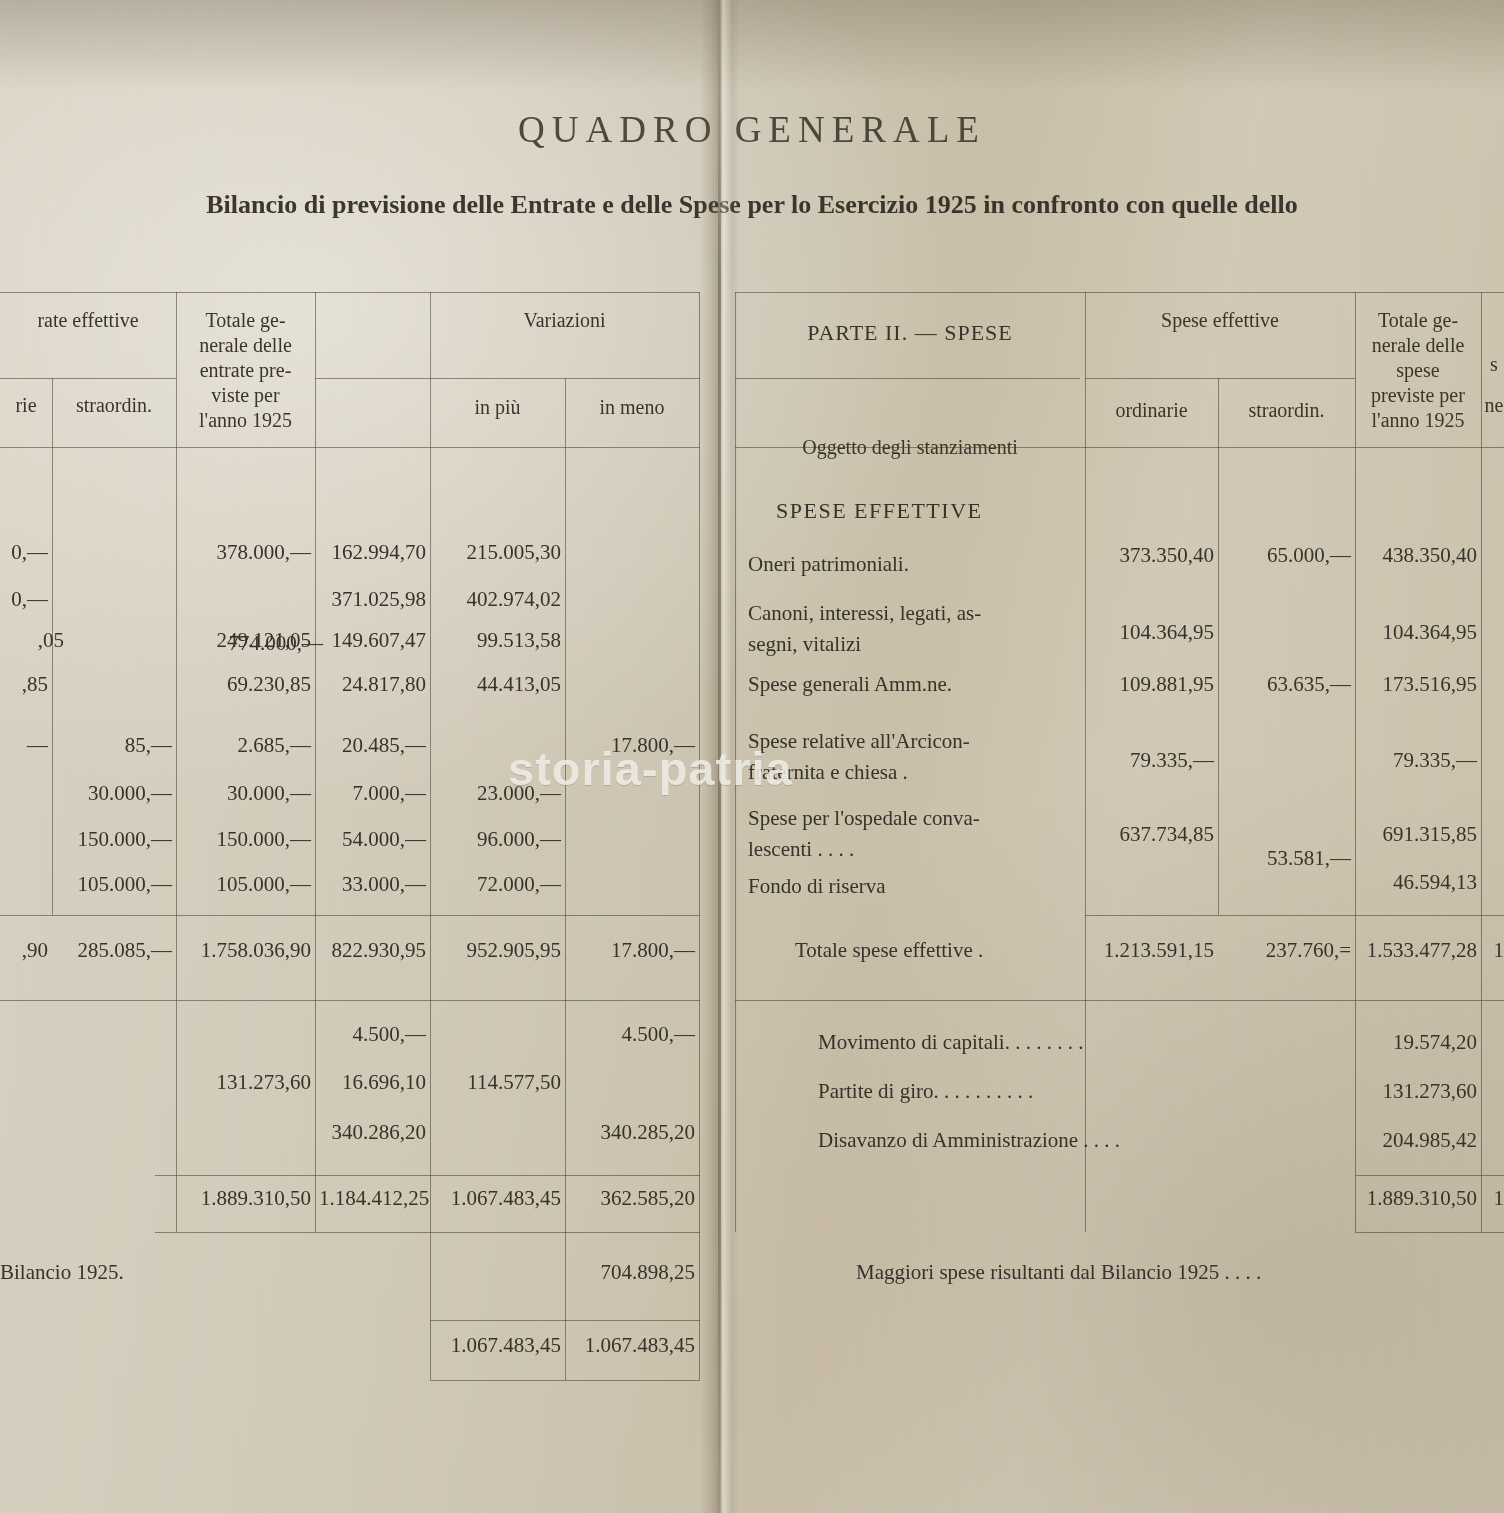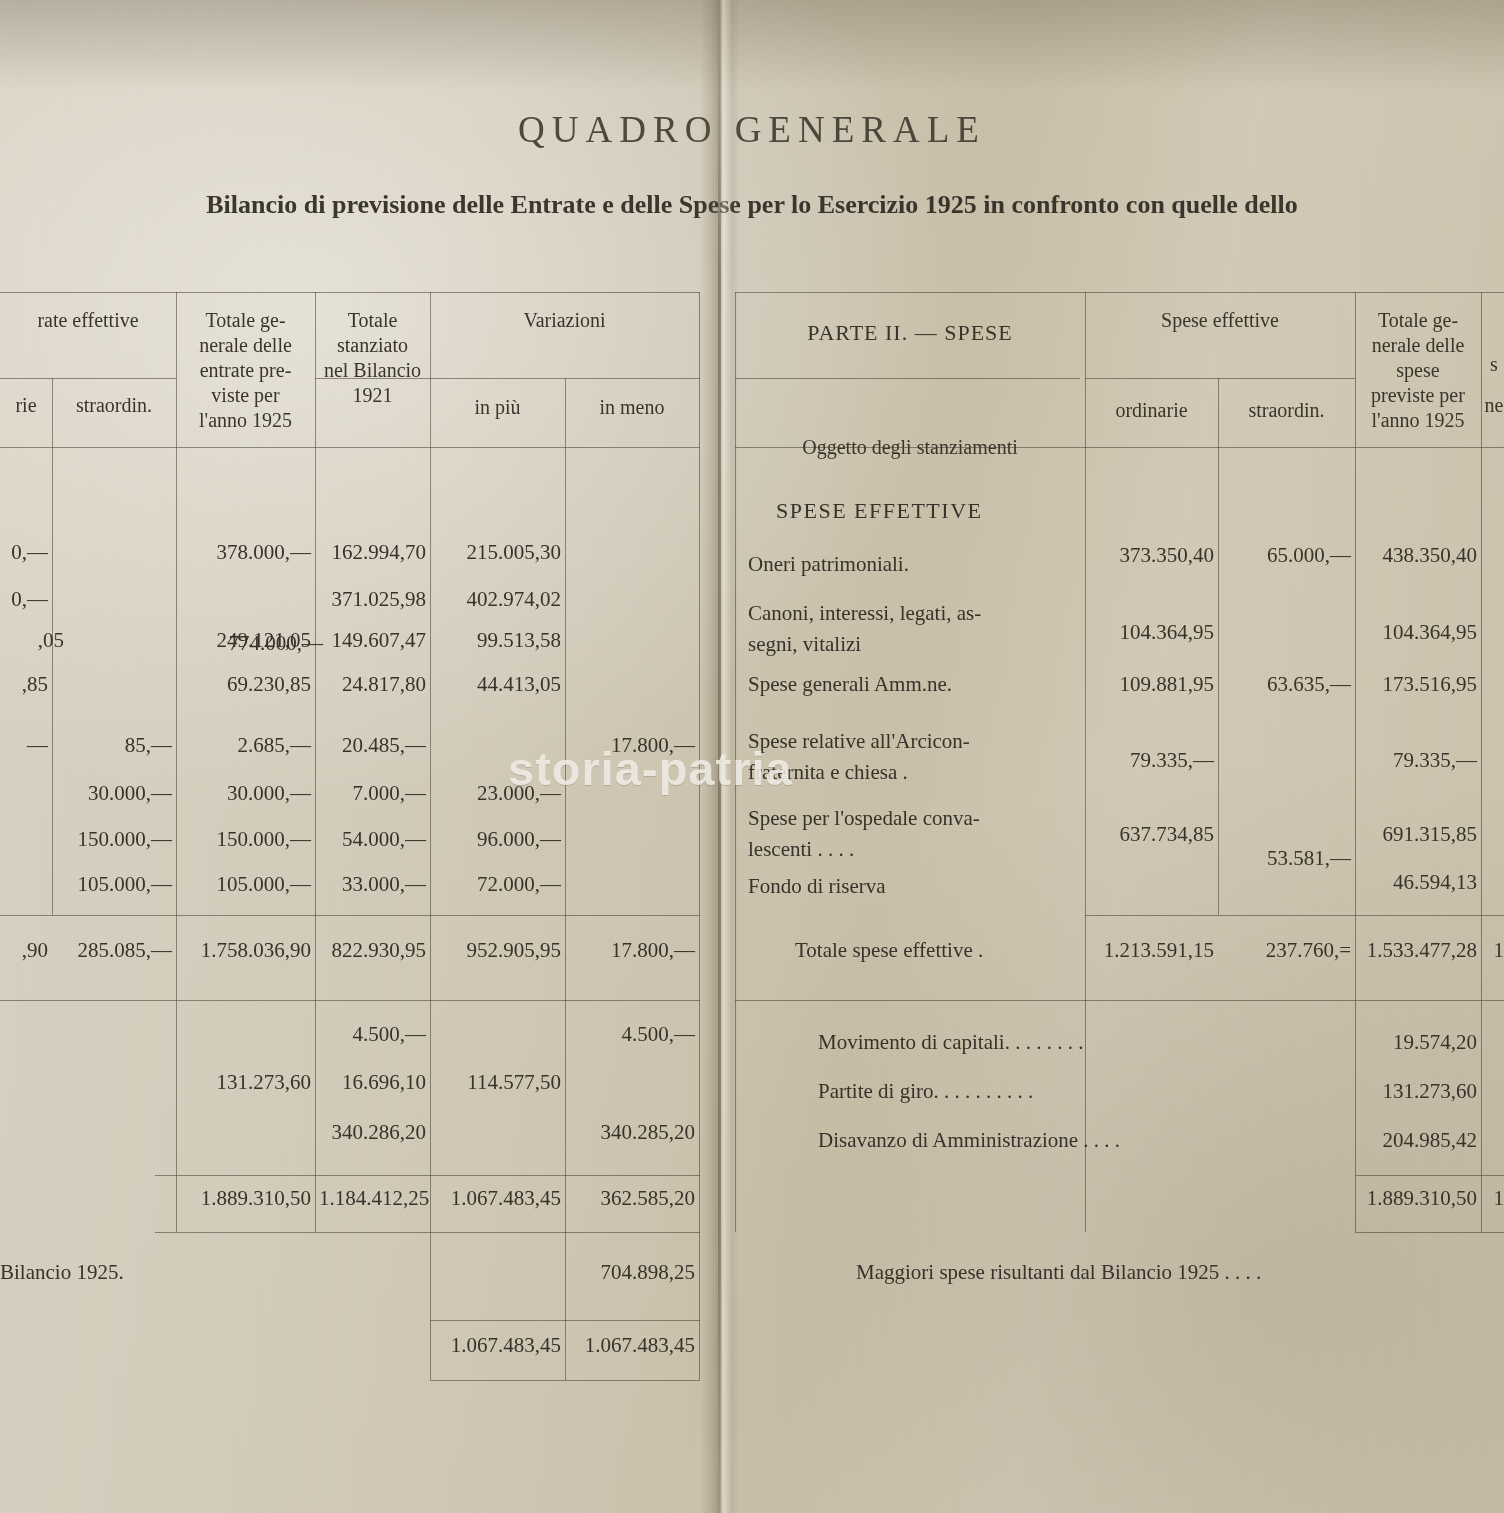--- a/index.html
+++ b/index.html
@@ -182,24 +182,20 @@
 
   <div class="cellhead" style="left:0px;   top:308px; width:176px;">rate effettive</div>
   <div class="cellhead" style="left:0px;   top:393px; width:52px;">rie</div>
   <div class="cellhead" style="left:52px;  top:393px; width:124px;">straordin.</div>
 
   <div class="cellhead" style="left:176px; top:308px; width:139px; white-space:pre-line;">Totale ge-
 nerale delle
 entrate pre-
 viste per
 l'anno 1925</div>
-  <div class="cellhead" style="left:315px; top:308px; width:115px; white-space:pre-line;">Totale
-stanziato
-nel Bilancio
-1921</div>
 
   <div class="cellhead" style="left:430px; top:308px; width:269px;">Variazioni</div>
   <div class="cellhead" style="left:430px; top:395px; width:135px;">in più</div>
   <div class="cellhead" style="left:565px; top:395px; width:134px;">in meno</div>
 
   <div class="num" style="left:0px;   top:540px; width:48px;">0,—</div>
   <div class="num" style="left:56px;  top:540px; width:116px;"></div>
   <div class="num" style="left:180px; top:540px; width:131px;">378.000,—</div>
   <div class="num" style="left:319px; top:540px; width:107px;">162.994,70</div>
   <div class="num" style="left:434px; top:540px; width:127px;">215.005,30</div>

